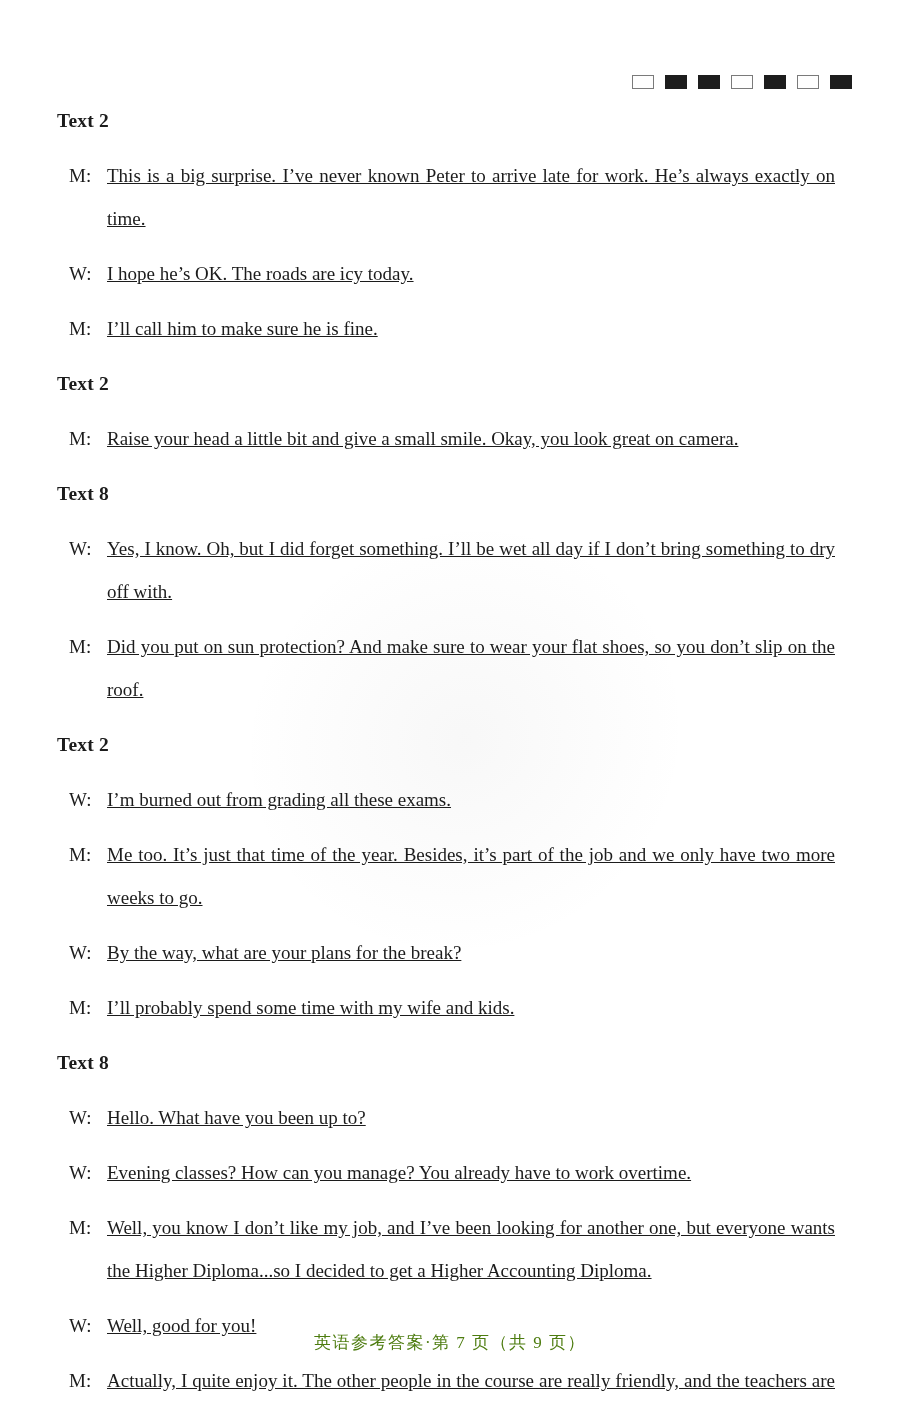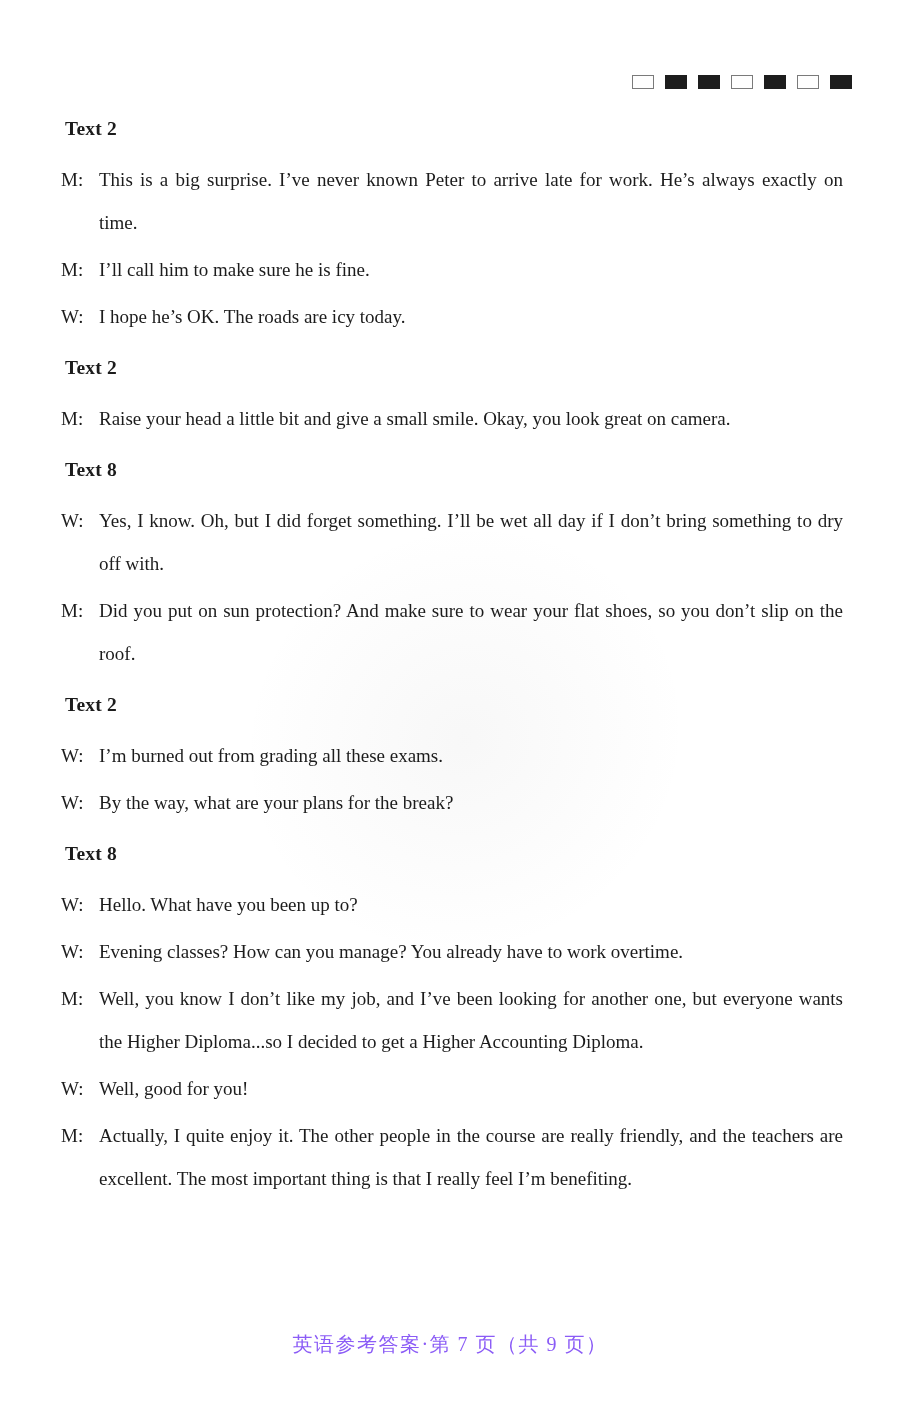--- a/index.html
+++ b/index.html
@@ -38,30 +38,31 @@
   
   .content {
     position: absolute;
     top: 99px;
     left: 57px;
     width: 790px;
     font-size: 19px;
     line-height: 43px;
   }
   .sec-title {
-    margin: 8px;
+    margin: 0;
     font-weight: bold;
     font-size: 19.5px;
     letter-spacing: 0.2px;
   }
   .line {
-    margin: 4px;
+    margin: 12px;
     padding-left: 38px;
     text-indent: -38px;
     text-align: justify;
+    text-decoration: underline;
   }
   .speaker {
     display: inline-block;
     width: 38px;
     text-indent: 0;
   }
 
   
   .watermark {
     position: absolute;
@@ -73,23 +74,23 @@
     transform: rotate(-35deg);
     pointer-events: none;
   }
 
   .footer {
     position: absolute;
     top: 1331px;
     left: 0;
     width: 100%;
     text-align: center;
-    font-size: 20px;
+    font-size: 17px;
     letter-spacing: 1.5px;
-    color: #8b5cf6;
+    color: #4d7c0f;
   }
 </style>
 </head>
 <body>
 
 <div class="page">
 
   <div class="squares">
       <span class="sq outline"></span>
       <span class="sq filled"></span>
@@ -98,30 +99,32 @@
       <span class="sq filled"></span>
       <span class="sq outline"></span>
       <span class="sq filled"></span>
     </div>
 
   <div class="watermark"></div>
 
   <div class="content">
       <p class="sec-title">Text 2</p>
       <p class="line"><span class="speaker">M:</span>This is a big surprise. I’ve never known Peter to arrive late for work. He’s always exactly on time.</p>
+      <p class="line"><span class="speaker">W:</span>I hope he’s OK. The roads are icy today.</p>
       <p class="line"><span class="speaker">M:</span>I’ll call him to make sure he is fine.</p>
-      <p class="line"><span class="speaker">W:</span>I hope he’s OK. The roads are icy today.</p>
       <p class="sec-title">Text 2</p>
       <p class="line"><span class="speaker">M:</span>Raise your head a little bit and give a small smile. Okay, you look great on camera.</p>
       <p class="sec-title">Text 8</p>
       <p class="line"><span class="speaker">W:</span>Yes, I know. Oh, but I did forget something. I’ll be wet all day if I don’t bring something to dry off with.</p>
       <p class="line"><span class="speaker">M:</span>Did you put on sun protection? And make sure to wear your flat shoes, so you don’t slip on the roof.</p>
       <p class="sec-title">Text 2</p>
       <p class="line"><span class="speaker">W:</span>I’m burned out from grading all these exams.</p>
+      <p class="line"><span class="speaker">M:</span>Me too. It’s just that time of the year. Besides, it’s part of the job and we only have two more weeks to go.</p>
       <p class="line"><span class="speaker">W:</span>By the way, what are your plans for the break?</p>
+      <p class="line"><span class="speaker">M:</span>I’ll probably spend some time with my wife and kids.</p>
       <p class="sec-title">Text 8</p>
       <p class="line"><span class="speaker">W:</span>Hello. What have you been up to?</p>
       <p class="line"><span class="speaker">W:</span>Evening classes? How can you manage? You already have to work overtime.</p>
       <p class="line"><span class="speaker">M:</span>Well, you know I don’t like my job, and I’ve been looking for another one, but everyone wants the Higher Diploma...so I decided to get a Higher Accounting Diploma.</p>
       <p class="line"><span class="speaker">W:</span>Well, good for you!</p>
       <p class="line"><span class="speaker">M:</span>Actually, I quite enjoy it. The other people in the course are really friendly, and the teachers are excellent. The most important thing is that I really feel I’m benefiting.</p>
     </div>
 
   <div class="footer">
     <span>英语参考答案·第 7 页（共 9 页）</span>

